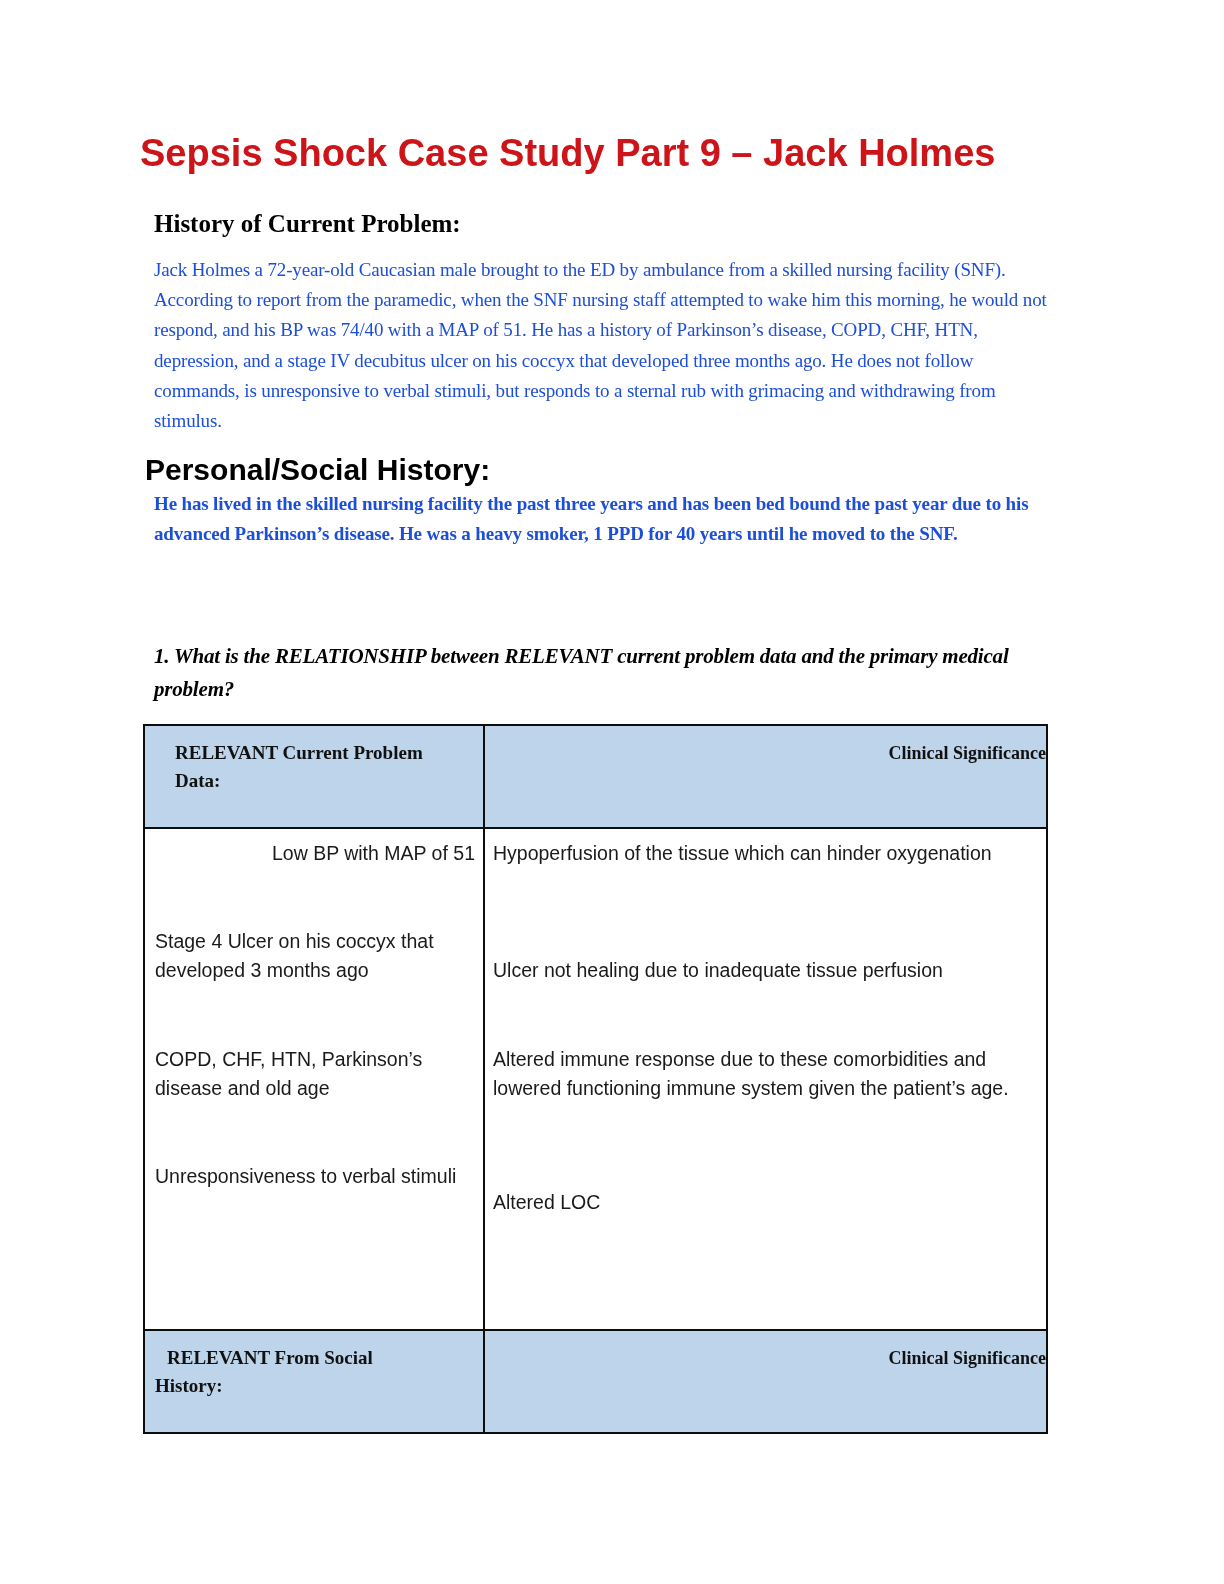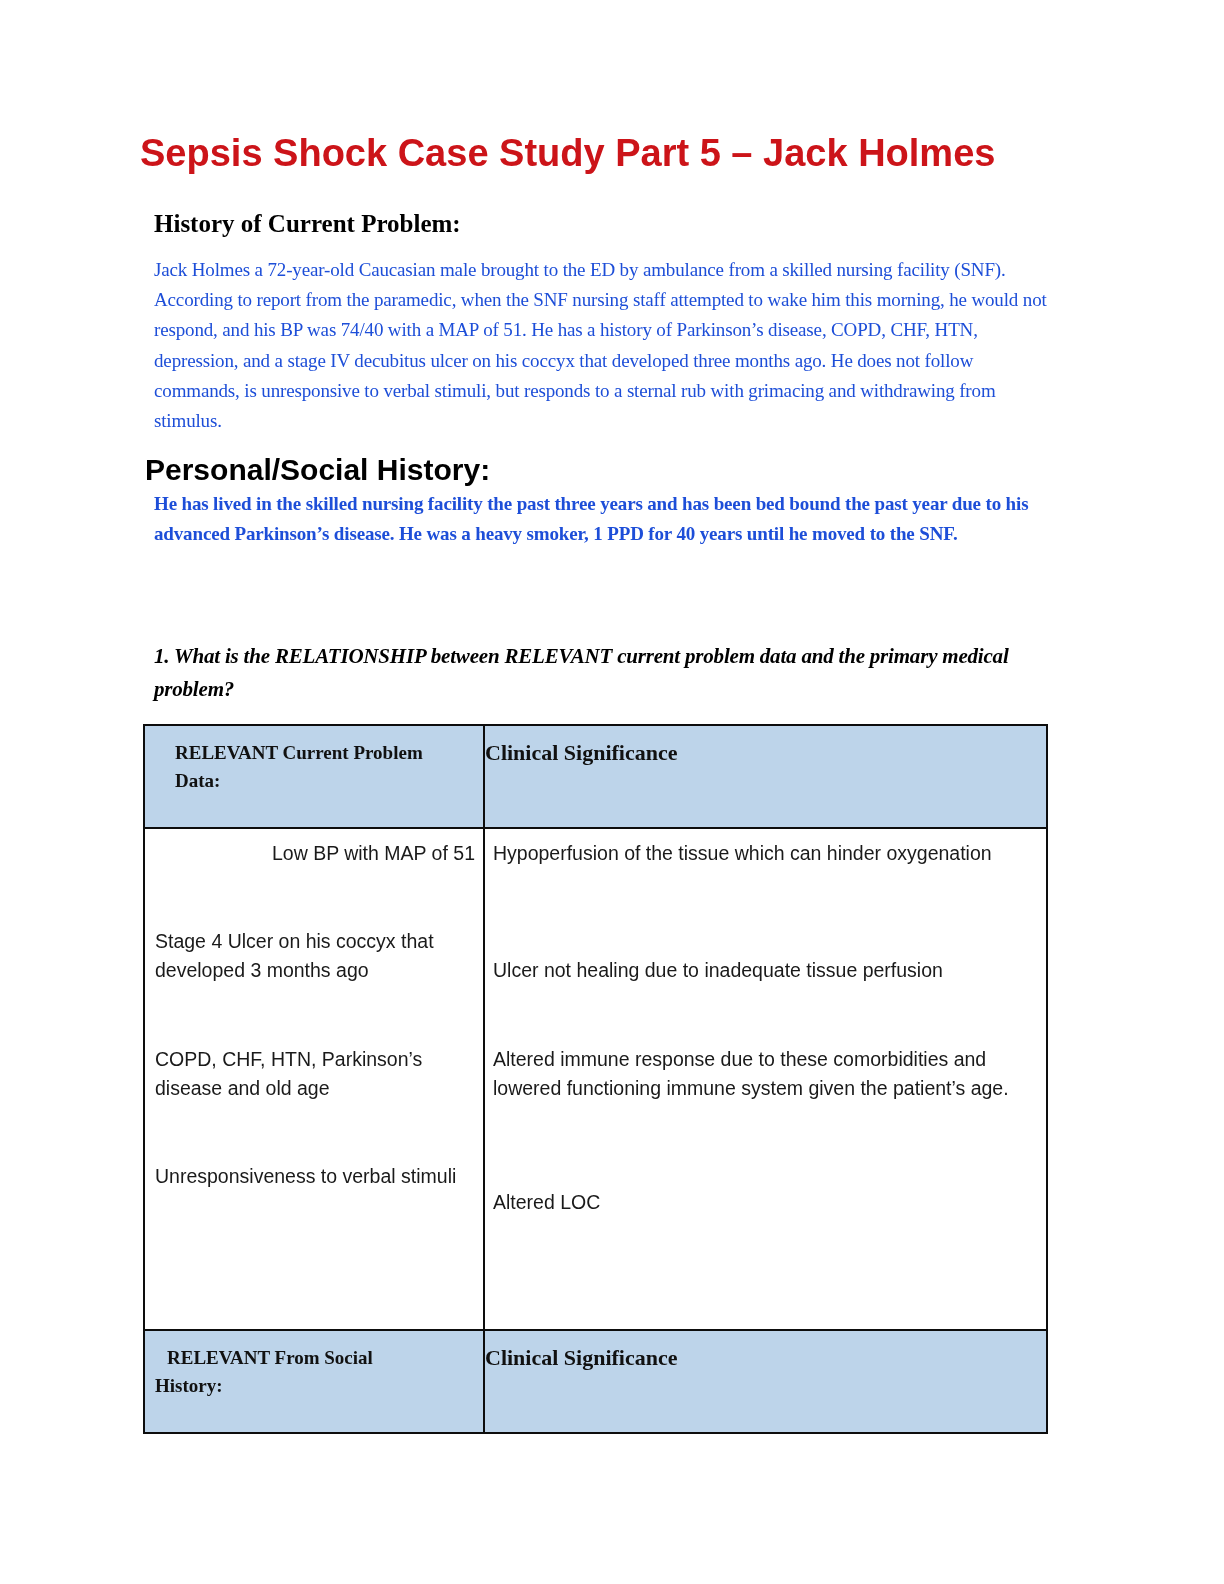--- a/index.html
+++ b/index.html
@@ -105,23 +105,23 @@
       padding: 13px 20px 0 30px !important;
       color: #111;
     }
     .hdr-left.social {
       padding: 13px 20px 0 10px !important;
     }
     .hdr-left.social .indent { padding-left: 12px; }
     .hdr-right {
       font-family: "Liberation Serif", serif;
       font-weight: bold;
-      font-size: 22px;
+      font-size: 18px;
       line-height: 28px;
-      text-align: left;
+      text-align: right;
       padding: 13px 0 0 0 !important;
       color: #111;
     }
     .body-cell {
       font-family: "Liberation Sans", sans-serif;
       font-size: 19.5px;
       line-height: 29px;
       color: #1a1a1a;
       height: 500px;
     }
@@ -130,21 +130,21 @@
       margin: 0;
     }
     .body-wrap {
       position: relative;
       height: 500px;
     }
   </style>
 </head>
 <body>
 
-<h1 class="title">Sepsis Shock Case Study Part 5 – Jack Holmes</h1>
+<h1 class="title">Sepsis Shock Case Study Part 9 – Jack Holmes</h1>
 
 <h2 class="h-serif">History of Current Problem:</h2>
 <p class="para" id="hist-para">Jack Holmes a 72-year-old Caucasian male brought to the ED by ambulance from a skilled nursing facility (SNF). According to report from the paramedic, when the SNF nursing staff attempted to wake him this morning, he would not respond, and his BP was 74/40 with a MAP of 51. He has a history of Parkinson’s disease, COPD, CHF, HTN, depression, and a stage IV decubitus ulcer on his coccyx that developed three months ago. He does not follow commands, is unresponsive to verbal stimuli, but responds to a sternal rub with grimacing and withdrawing from stimulus.</p>
 
 <h2 class="h-sans">Personal/Social History:</h2>
 <p class="para" id="social-para">He has lived in the skilled nursing facility the past three years and has been bed bound the past year due to his advanced Parkinson’s disease. He was a heavy smoker, 1 PPD for 40 years until he moved to the SNF.</p>
 
 <p class="question">1. What is the RELATIONSHIP between RELEVANT current problem data and the primary medical problem?</p>
 
 <table class="rel">

